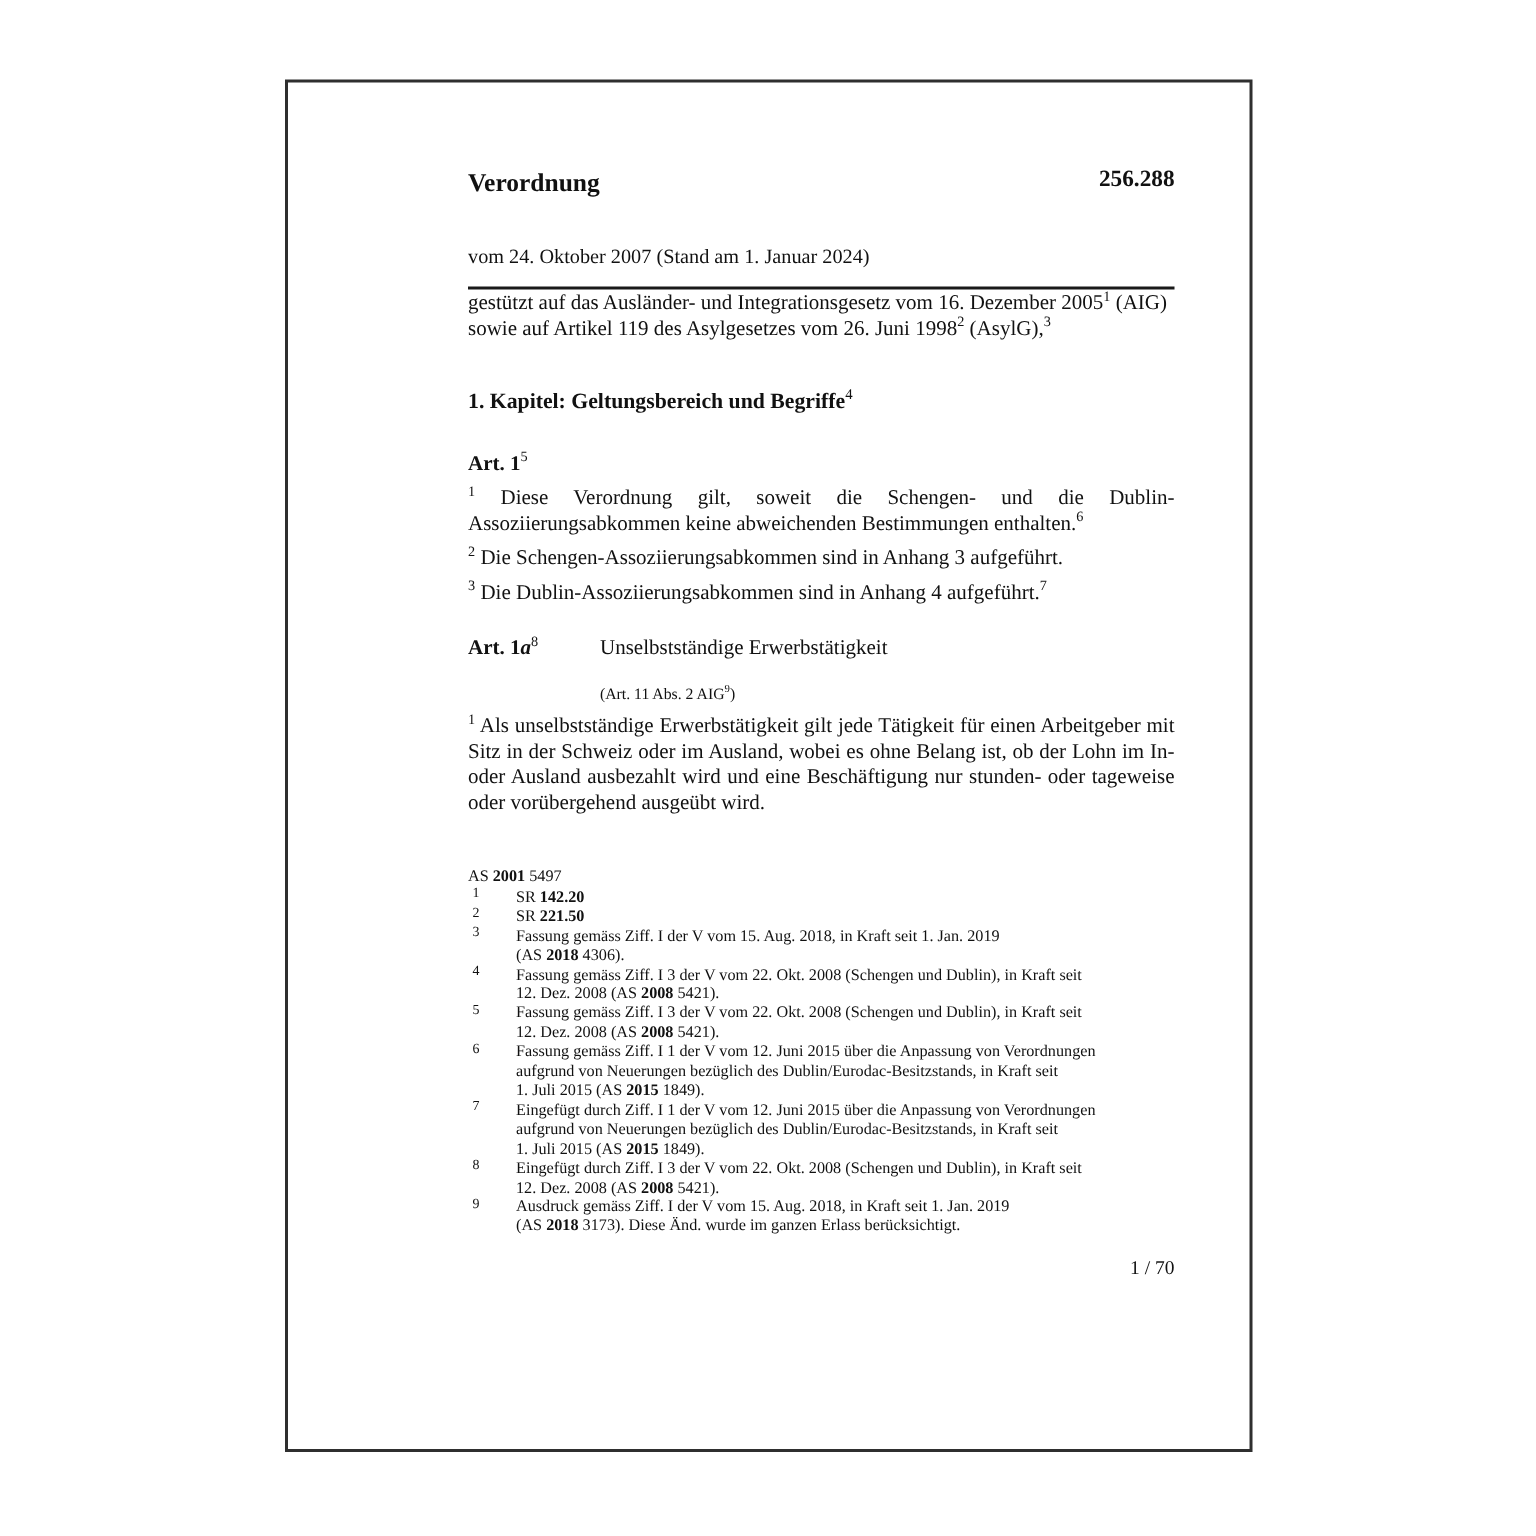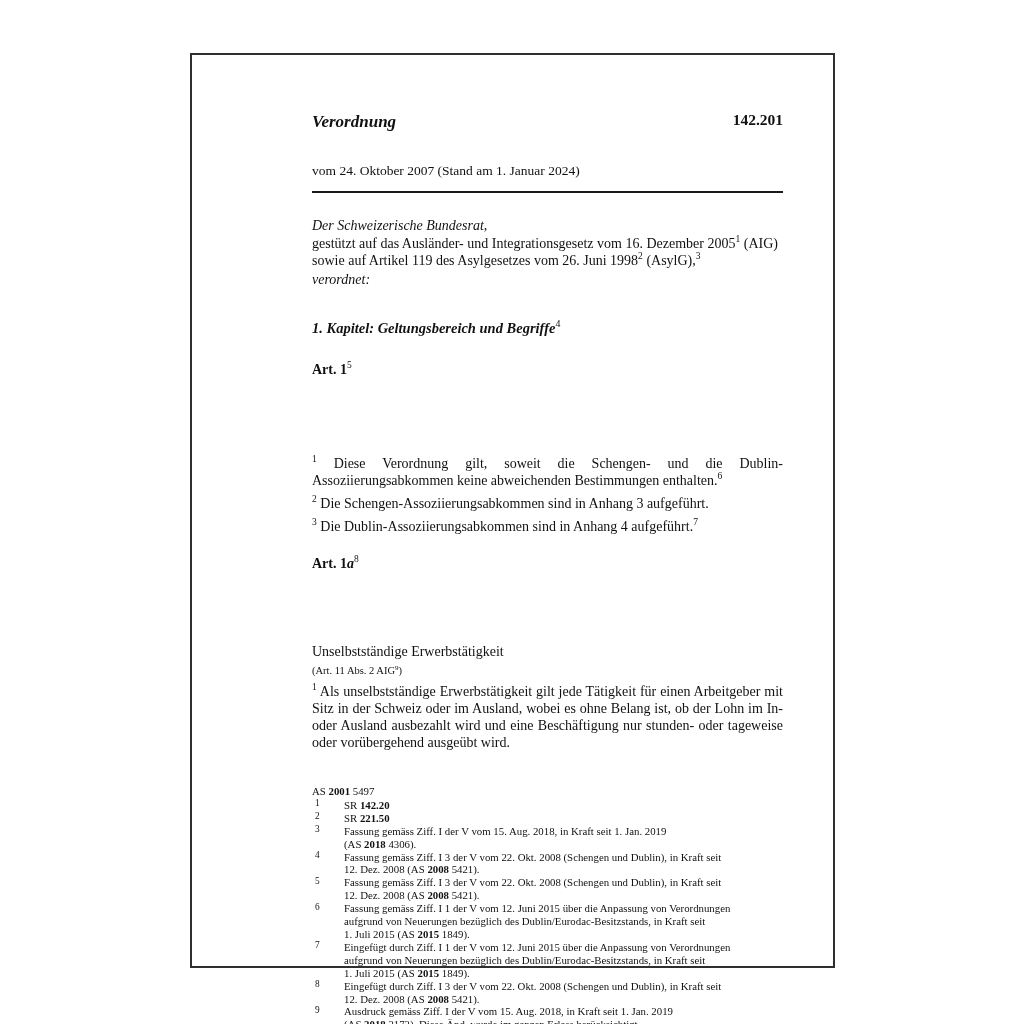--- a/index.html
+++ b/index.html
@@ -23,37 +23,37 @@
     padding: 49px 50px 0 120px;
     font-size: 14px; line-height: 17px;
   }
   .doc-header { position: relative; }
   .doc-number {
     position: absolute; right: 0; top: 0;
     font-weight: bold; font-size: 15.5px;
   }
   .title {
     margin-top: 7px;
-    font-size: 17px; font-weight: bold; line-height: 21px; font-style: italic;
+    font-size: 17px; font-weight: bold; line-height: 21px;
   }
   .subtitle { margin-top: 4px; font-size: 14.5px; font-weight: bold; }
   .date-line { margin-top: 30px; font-size: 13.5px; }
   .rule { border: none; height: 2px; background: #1a1a1a; margin-top: 12px; }
   .author { margin-top: 24px; font-style: italic; }
   .basis { margin-top: 1px; white-space: pre-line; }
   .decree { margin-top: 2px; font-style: italic; }
   .chapter { margin-top: 32px; font-size: 14.5px; font-weight: normal; }
-  .chapter .seg-b { font-weight: bold; font-style: italic; }
+  .chapter .seg-b { font-weight: bold; }
   .article { margin-top: 0; }
   .article-first { margin-top: 24px; }
   .article-next { margin-top: 20px; }
-  .art-head { display: flex; flex-direction: column; }
+  .art-head { display: flex; }
   .art-label { flex: 0 0 88px; font-weight: bold; }
   .art-title-col { flex: 1 1 auto; }
-  .art-note { font-size: 10.5px; line-height: 13px; margin-top: 4px; }
+  .art-note { font-size: 10.5px; line-height: 13px; margin-top: 16px; }
   .para { text-align: justify; margin-top: 6px; }
   sup { font-size: 0.68em; line-height: 0; font-weight: normal; }
   .seg-b { font-weight: bold; }
   .seg-i { font-style: italic; }
   .footnotes { margin-top: 34px; font-size: 10.8px; line-height: 12.9px; }
   .fn-as { margin-bottom: 1px; }
   .fn-row { display: flex; }
   .fn-num {
     flex: 0 0 29px; padding-left: 3px;
     font-size: 9.3px; position: relative; top: -1.5px;
@@ -62,34 +62,32 @@
   .page-indicator { margin-top: 12px; text-align: right; font-size: 13px; }
 </style>
 </head>
 <body>
 
 <div class="canvas">
   <div class="page">
     <div class="content">
 
       <div class="doc-header">
-        <div class="doc-number">142.201</div>
+        <div class="doc-number">256.288</div>
         <div class="title">
           <span>Verordnung</span><br>
         </div>
       </div>
 
       <div class="date-line">vom 24. Oktober 2007 (Stand am 1. Januar 2024)</div>
 
       <hr class="rule">
 
-      <p class="author">Der Schweizerische Bundesrat,</p>
       <p class="basis"><span>gestützt auf das Ausländer- und Integrationsgesetz vom 16. Dezember 2005</span><sup>1</sup><span> (AIG)
 sowie auf Artikel 119 des Asylgesetzes vom 26. Juni 1998</span><sup>2</sup><span> (AsylG),</span><sup>3</sup></p>
-      <p class="decree">verordnet:</p>
 
       <h2 class="chapter"><span class="seg-b">1. Kapitel: Geltungsbereich und Begriffe</span><sup>4</sup></h2>
 
       <div class="article article-first">
         <div class="art-head">
           <span class="art-label"><span class="seg-b">Art. 1</span><sup>5</sup></span>
         </div>
         <p class="para"><sup>1</sup><span> Diese Verordnung gilt, soweit die Schengen- und die Dublin-Assoziierungsabkommen keine abweichenden Bestimmungen enthalten.</span><sup>6</sup></p>
         <p class="para"><sup>2</sup><span> Die Schengen-Assoziierungsabkommen sind in Anhang 3 aufgeführt.</span></p>
         <p class="para"><sup>3</sup><span> Die Dublin-Assoziierungsabkommen sind in Anhang 4 aufgeführt.</span><sup>7</sup></p>

